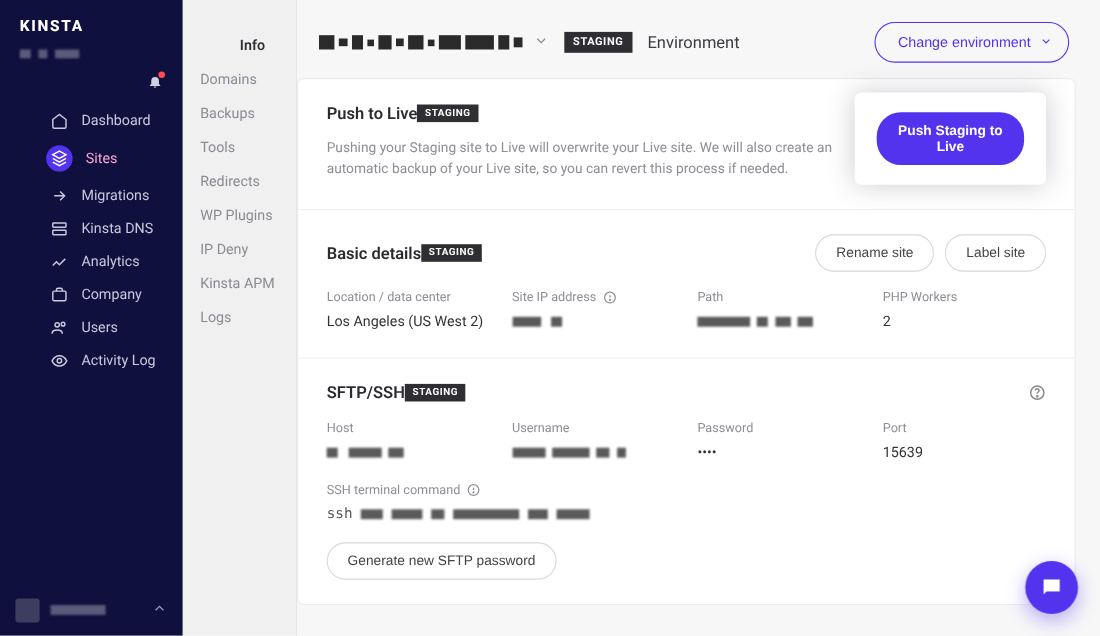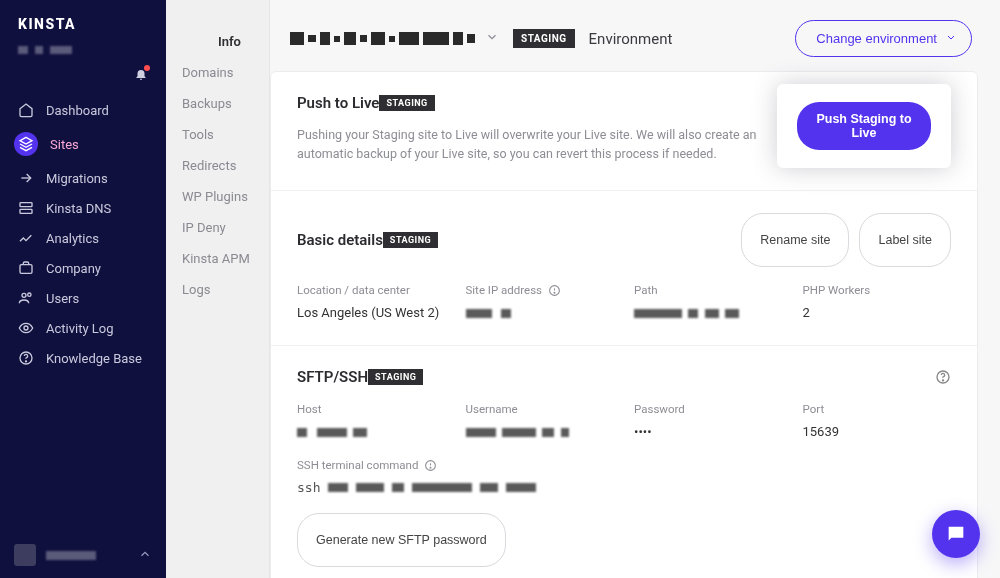--- a/index.html
+++ b/index.html
@@ -34,21 +34,21 @@
   .logo-sub {
     padding: 0 18px 10px 18px;
   }
   .logo-sub .blur {
     display:inline-block; height:8px; background:#5a5a7a; filter:blur(1px);
   }
   .bell-row { display:flex; justify-content:flex-end; padding:0 18px 8px; }
   .bell { position:relative; width:14px; height:14px; color:#cfcfe2; }
   .bell svg { width:14px; height:14px; }
   .bell-dot { position:absolute; top:-2px; right:-2px; width:6px; height:6px; background:#ff4d4f; border-radius:50%; }
-  .nav-list { list-style:none; margin-top:6px; }
+  .nav-list { list-style:none; margin-top:6px;padding-left:28px; }
   .nav-item {
     display:flex; align-items:center; gap:12px;
     padding: 7px 18px;
     font-size: 13px;
     color:#c9c9dd;
     cursor:pointer;
   }
   .nav-item .ic { width:16px; height:16px; display:flex; align-items:center; justify-content:center; color:#c9c9dd; }
   .nav-item .ic svg { width:16px; height:16px; }
   .nav-item.active { color:#f9a8d4; }
@@ -131,21 +131,21 @@
     padding:18px 20px;
     background:#fff;
     margin-top:-32px;
   }
   .btn-primary {
     background:#5333ed; color:#fff; border:none; border-radius:22px;
     padding:10px 18px; font-size:12.5px; font-weight:600; cursor:pointer;
   }
   .btn-outline {
     background:#fff; border:1px solid #d9d9de; color:#444; border-radius:22px;
-    padding:19px 18px; font-size:12.5px; cursor:pointer;
+    padding:9px 18px; font-size:12.5px; cursor:pointer;
   }
 
   .row-actions { display:flex; gap:10px; margin-left:auto; }
 
   .grid4 { display:grid; grid-template-columns: repeat(4,1fr); gap:18px 20px; margin-top:16px; }
   .field-label { font-size:11.5px; color:#8d8d95; display:flex; align-items:center; gap:6px; }
   .field-label .qm{width:13px;height:13px;color:#8d8d95;}
   .field-label .qm svg{width:13px;height:13px;}
   .field-val { font-size:13px; color:#333; margin-top:8px; min-height:18px;}
 
@@ -257,30 +257,20 @@
         <span>Users</span>
       </li>
       <li class="nav-item">
         <span class="ic">
             <svg viewBox="0 0 24 24" fill="none" stroke="currentColor" stroke-width="2">
               <path d="M2 12s3.5-7 10-7 10 7 10 7-3.5 7-10 7S2 12 2 12z"></path>
               <circle cx="12" cy="12" r="3"></circle>
             </svg>
           </span>
         <span>Activity Log</span>
-      </li>
-      <li class="nav-item">
-        <span class="ic">
-            <svg viewBox="0 0 24 24" fill="none" stroke="currentColor" stroke-width="2">
-              <circle cx="12" cy="12" r="9"></circle>
-              <path d="M9.5 9a2.5 2.5 0 1 1 3.5 2.3c-.9.4-1.5 1-1.5 2"></path>
-              <circle cx="12" cy="17" r="0.8" fill="currentColor"></circle>
-            </svg>
-          </span>
-        <span>Knowledge Base</span>
       </li>
     </ul>
     <div class="nav-bottom">
       <div class="avatar"></div>
       <div class="nav-user-name"><span class="blur"></span></div>
       <span class="caret"><svg viewBox="0 0 24 24" fill="none" stroke="currentColor" stroke-width="2">
             <path d="M6 15l6-6 6 6"></path>
           </svg></span>
     </div>
   </nav>

